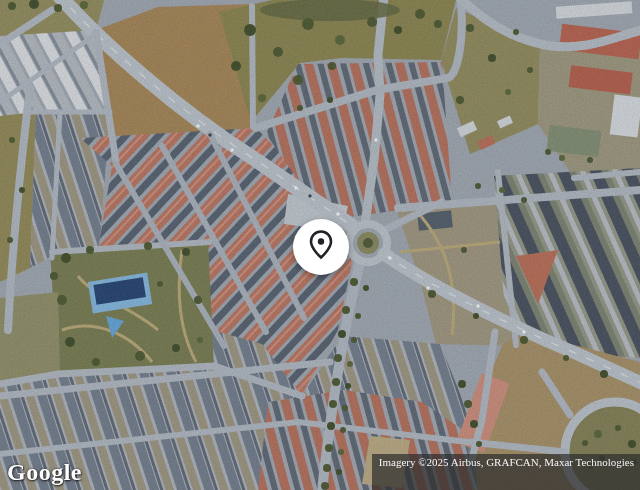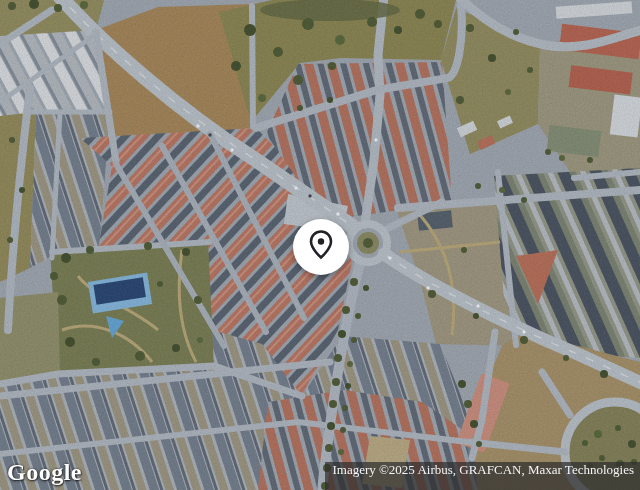--- a/index.html
+++ b/index.html
@@ -7,21 +7,21 @@
          font-family:Liberation Serif, serif;}
   .satellite{position:absolute;inset:0;display:block;}
   .marker{position:absolute;left:289px;top:215px;width:64px;height:64px;
           filter:drop-shadow(0 2px 3px rgba(0,0,0,.35));cursor:pointer;}
   .google-logo{position:absolute;left:7px;bottom:4px;
      font-size:24px;font-weight:600;letter-spacing:.5px;
      color:var(--logo-text,#fff);
      text-shadow:0 0 2px rgba(40,40,40,.85),0 1px 3px rgba(0,0,0,.55),1px 1px 1px rgba(0,0,0,.4);
      user-select:none;cursor:pointer;}
   .attribution{position:absolute;right:0;bottom:0;height:24px;line-height:16px;
-     padding:0 6px 4px 7px;font-size:13px;
+     padding:0 6px 12px 7px;font-size:11px;
      background:var(--attribution-bg,rgba(46,46,46,.72));
      color:var(--attribution-text,#f5f5f5);white-space:nowrap;}
 </style>
 </head>
 <body>
 
 <div class="stage">
 
   <svg class="satellite" viewBox="0 0 640 490" xmlns="http://www.w3.org/2000/svg">
     <defs>

